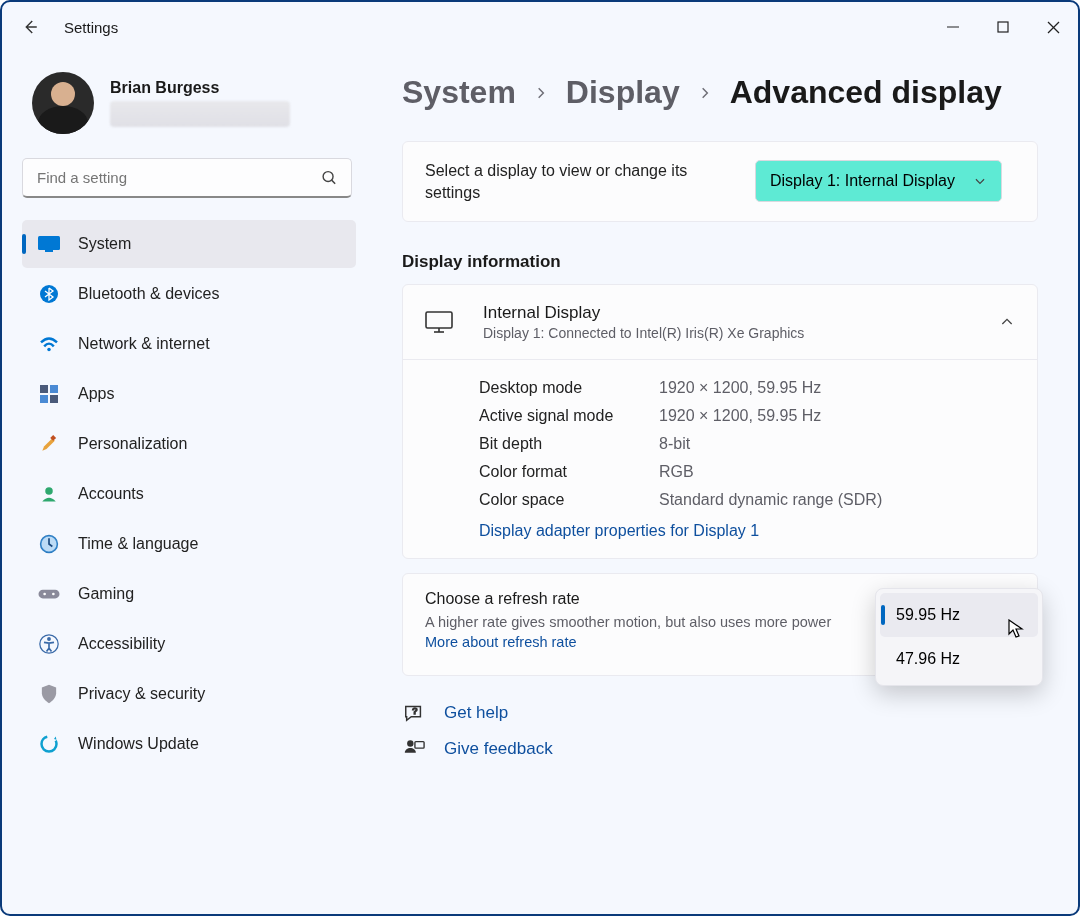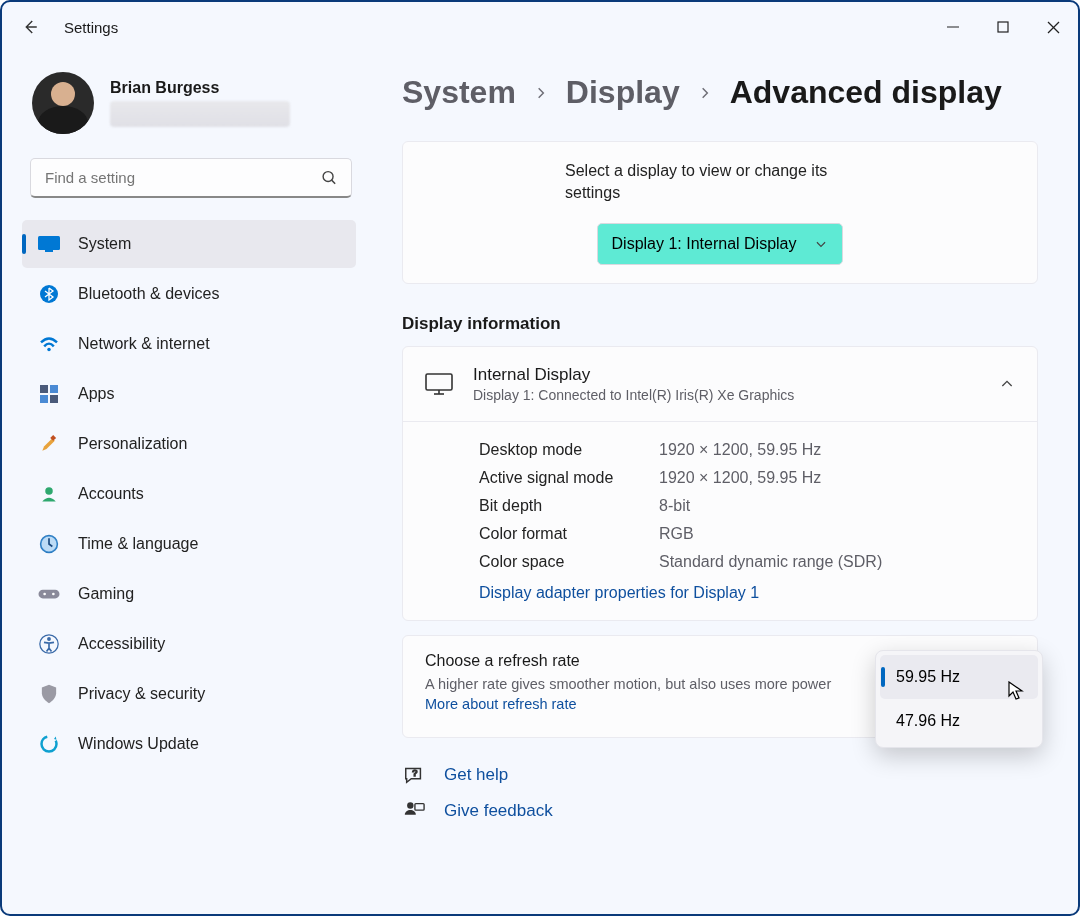--- a/index.html
+++ b/index.html
@@ -19,47 +19,47 @@
   .win-controls { margin-left:auto; display:flex; }
   .win-controls div { width:50px; height:50px; display:flex; align-items:center; justify-content:center; cursor:pointer; }
   .content { display:flex; height: calc(100% - 50px); }
   .sidebar { width: 370px; padding: 20px 16px 0 20px; }
   .profile { display:flex; align-items:center; gap:16px; margin-bottom: 24px; padding-left: 10px;}
   .avatar { width:62px; height:62px; border-radius:50%; background:#2a2a2a; position:relative; overflow:hidden; }
   .avatar-face { position:absolute; top:10px; left:50%; transform:translateX(-50%); width:24px; height:24px; background:#d8b090; border-radius:50%;}
   .avatar-body { position:absolute; bottom:-6px; left:50%; transform:translateX(-50%); width:50px; height:34px; background:#1a1a1a; border-radius:50% 50% 0 0;}
   .profile-name { font-size:16px; font-weight:600; color:#1a1a1a; }
   .blur-strip { width:180px; height:26px; background:linear-gradient(#e8e8ec,#e0e0e6); border-radius:4px; margin-top:4px; filter:blur(1px);}
-  .search-wrap { margin: 0 4px 22px 8px; position:relative; }
+  .search-wrap { margin: 0 4px 22px 0; position:relative; }
   .search-input {
     width:100%; height:40px; border:1px solid #d9d9df; border-bottom:2px solid #888;
     border-radius:5px; background:#fdfdfe; padding: 0 44px 0 14px; font-size:15px; color:#555;
     outline:none;
   }
   .search-icon { position:absolute; right:14px; top:50%; transform:translateY(-50%); }
   .nav { list-style:none; }
   .nav-item { display:flex; align-items:center; gap:18px; height:48px; padding: 0 0 0 16px; border-radius:5px; cursor:pointer; font-size:16px; color:#222; margin-bottom:2px;}
   .nav-item.active { background:#e8e8ee; position:relative; }
   .nav-item.active::before { content:""; position:absolute; left:0; top:14px; bottom:14px; width:3.5px; background:#0067c0; border-radius:3px;}
   .nav-icon { width:22px; height:22px; display:flex; align-items:center; justify-content:center; }
 
   .main { flex:1; padding: 22px 40px 0 30px; overflow:visible; position:relative; }
   .breadcrumb { display:flex; align-items:center; gap:18px; margin-bottom:30px; flex-wrap:wrap; }
   .bc-link { font-size:32px; color:#5e5e66; cursor:pointer; font-weight:550; }
   .bc-sep { color:#6e6e76; }
   .bc-current { font-size:32px; font-weight:600; color:#1a1a1a; }
 
   .card { background:#fcfcfd; border:1px solid #eaeaf0; border-radius:6px; }
-  .select-card { display:flex; align-items:center; padding:18px 22px; gap:20px; margin-bottom:30px;flex-direction:column; }
+  .select-card { display:flex; align-items:flex-start; padding:18px 22px; gap:20px; margin-bottom:30px; }
   .select-text { font-size:16px; color:#222; flex:1; line-height:1.35; max-width:310px;}
   .display-select { border:1px solid #d9d9df; background:#5eead4; border-radius:5px; height:42px; display:flex; align-items:center; padding:0 14px; gap:18px; cursor:pointer; font-size:16px; }
   .section-h { font-size:17px; font-weight:600; color:#1a1a1a; margin-bottom:12px; }
 
   .info-card { margin-bottom:14px; }
-  .info-header { display:flex; align-items:center; padding:18px 22px; gap:20px; cursor:pointer; }
+  .info-header { display:flex; align-items:center; padding:18px 22px; gap:30px; cursor:pointer; }
   .monitor-icon { width:28px; }
   .info-title { font-size:17px; color:#1a1a1a; }
   .info-sub { font-size:14px; color:#5e5e66; margin-top:2px; }
   .chev { margin-left:auto; }
   .info-body { border-top:1px solid #eaeaf0; padding: 14px 22px 18px 76px; }
   .kv { display:flex; font-size:16px; padding:5px 0; }
   .kv-key { width:180px; color:#222; }
   .kv-val { color:#5e5e66; }
   .link { color:#0e4f9e; cursor:pointer; font-size:16px; }
   .info-body .link { display:inline-block; margin-top:8px; }

